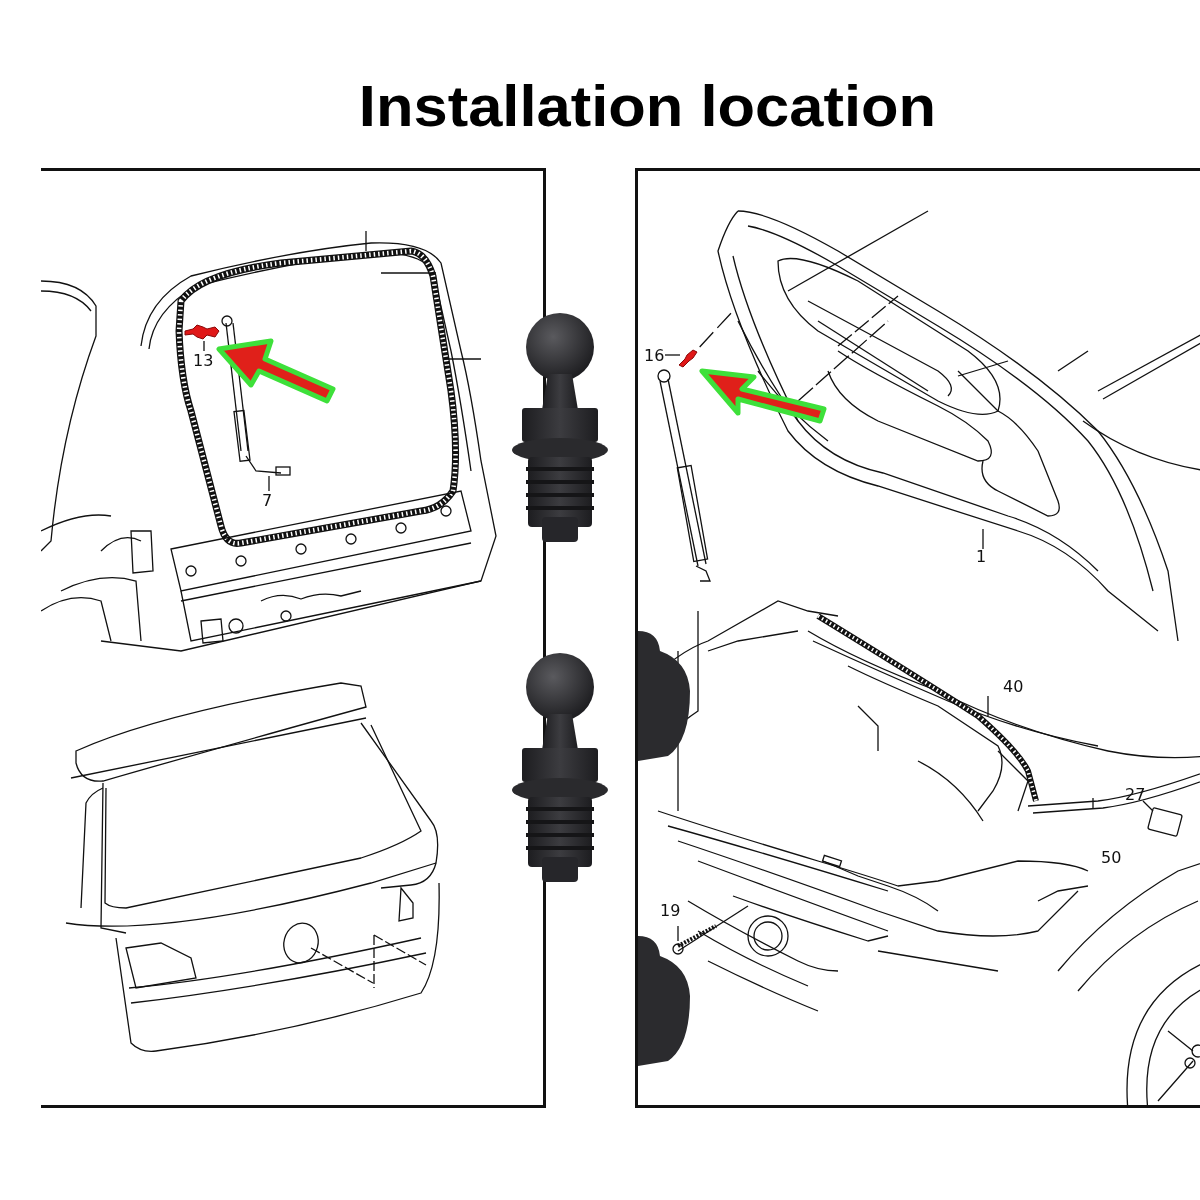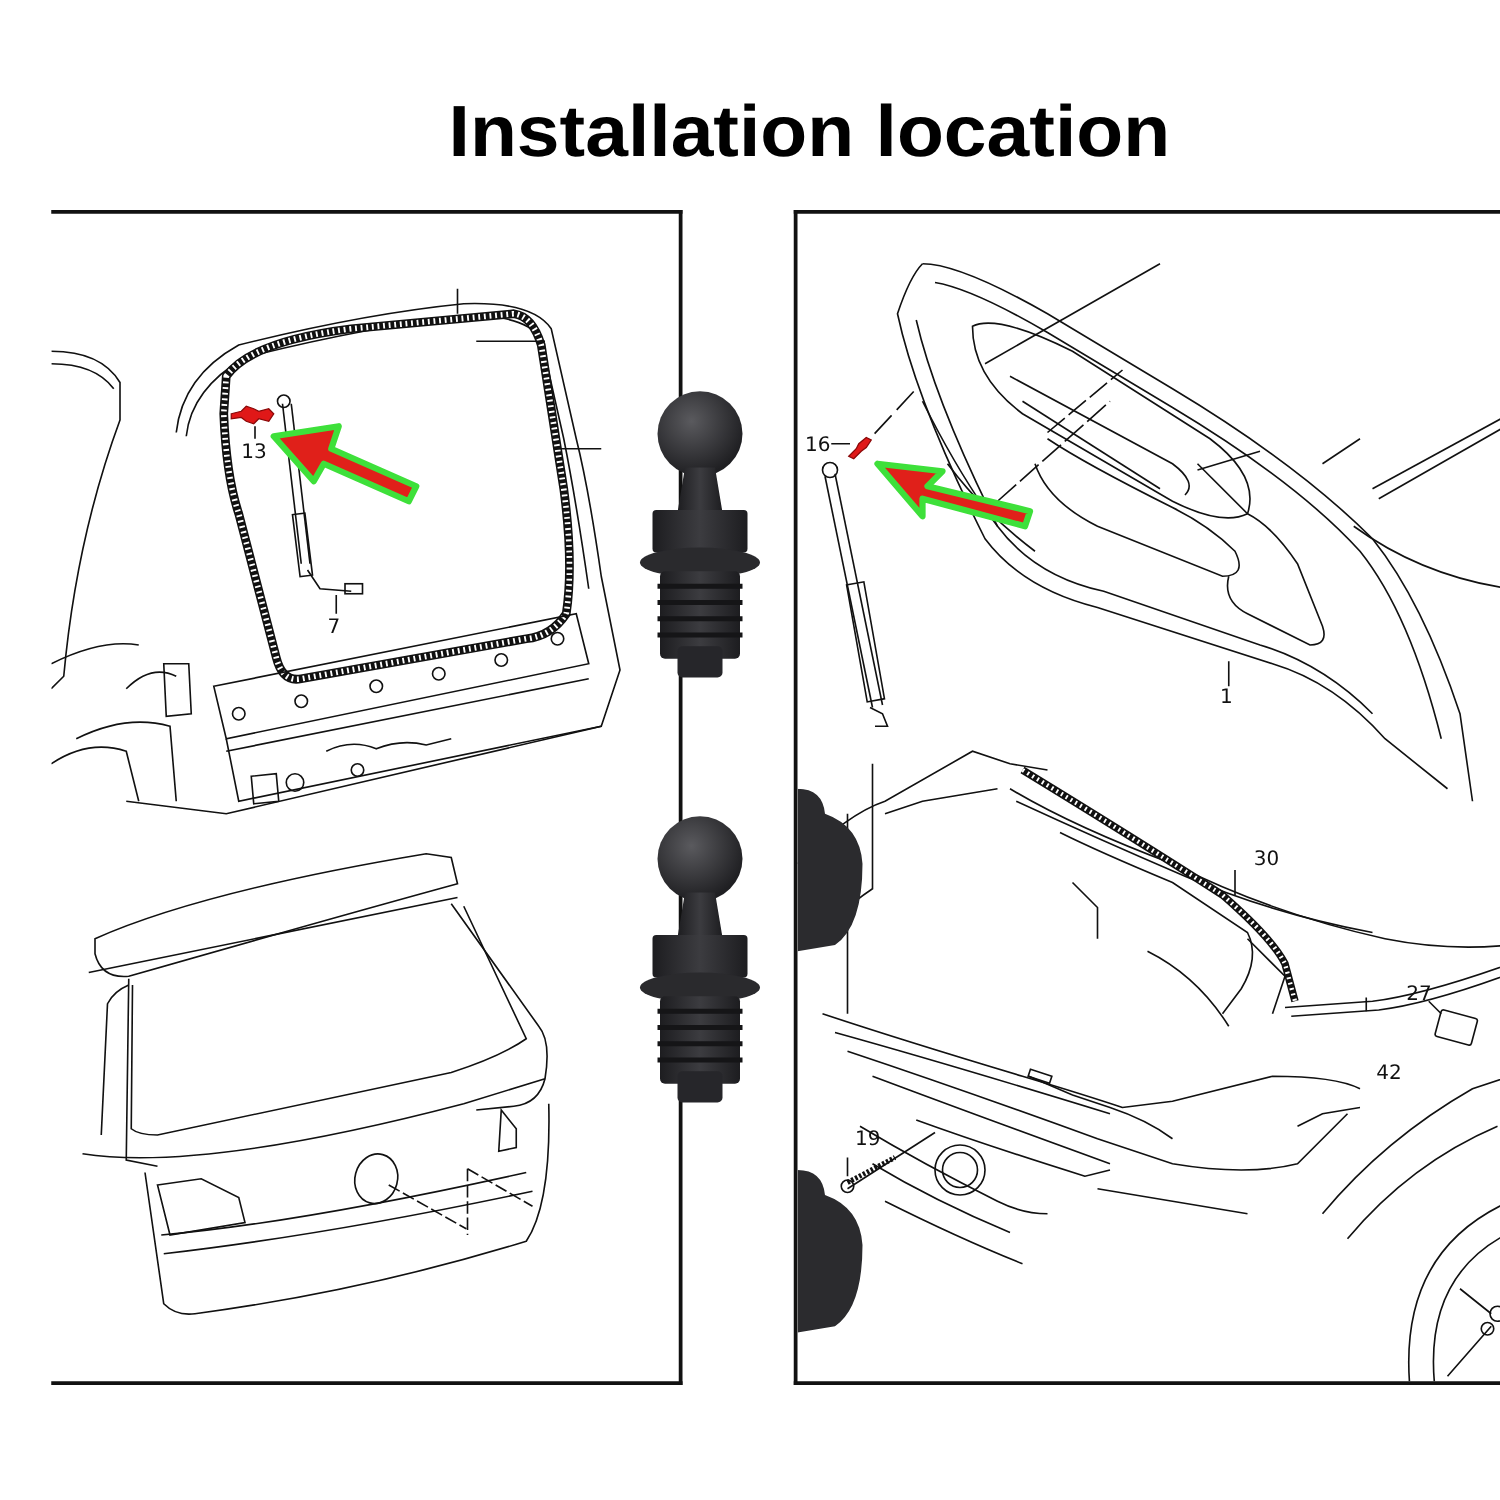--- a/index.html
+++ b/index.html
@@ -234,17 +234,17 @@
   <svg style="position:absolute;left:37px;top:176px" width="26" height="24">
     <path d="M4 18 L10 12 L12 8 L18 3 L22 5 L18 11 L14 14 L8 20 Z" fill="#e01818" stroke="#8a0808" stroke-width="1"></path>
   </svg>
 
   <svg style="position:absolute;left:58px;top:194px" width="135" height="60" viewBox="0 0 135 60">
     <path d="M6 6 L58 12 L46 24 L128 44 L124 56 L42 34 L42 48 Z" fill="#e0201a" stroke="#3ee03a" stroke-width="5" stroke-linejoin="round"></path>
   </svg>
 
   <span class="callout" style="left:6px;top:175px">16</span>
   <span class="callout" style="left:338px;top:376px">1</span>
-  <span class="callout" style="left:365px;top:506px">30</span>
+  <span class="callout" style="left:365px;top:506px">40</span>
   <span class="callout" style="left:487px;top:614px">27</span>
-  <span class="callout" style="left:463px;top:677px">42</span>
-  <span class="callout" style="left:46px;top:730px">19</span>
+  <span class="callout" style="left:463px;top:677px">50</span>
+  <span class="callout" style="left:22px;top:730px">19</span>
 </div>
 
 </body></html>

